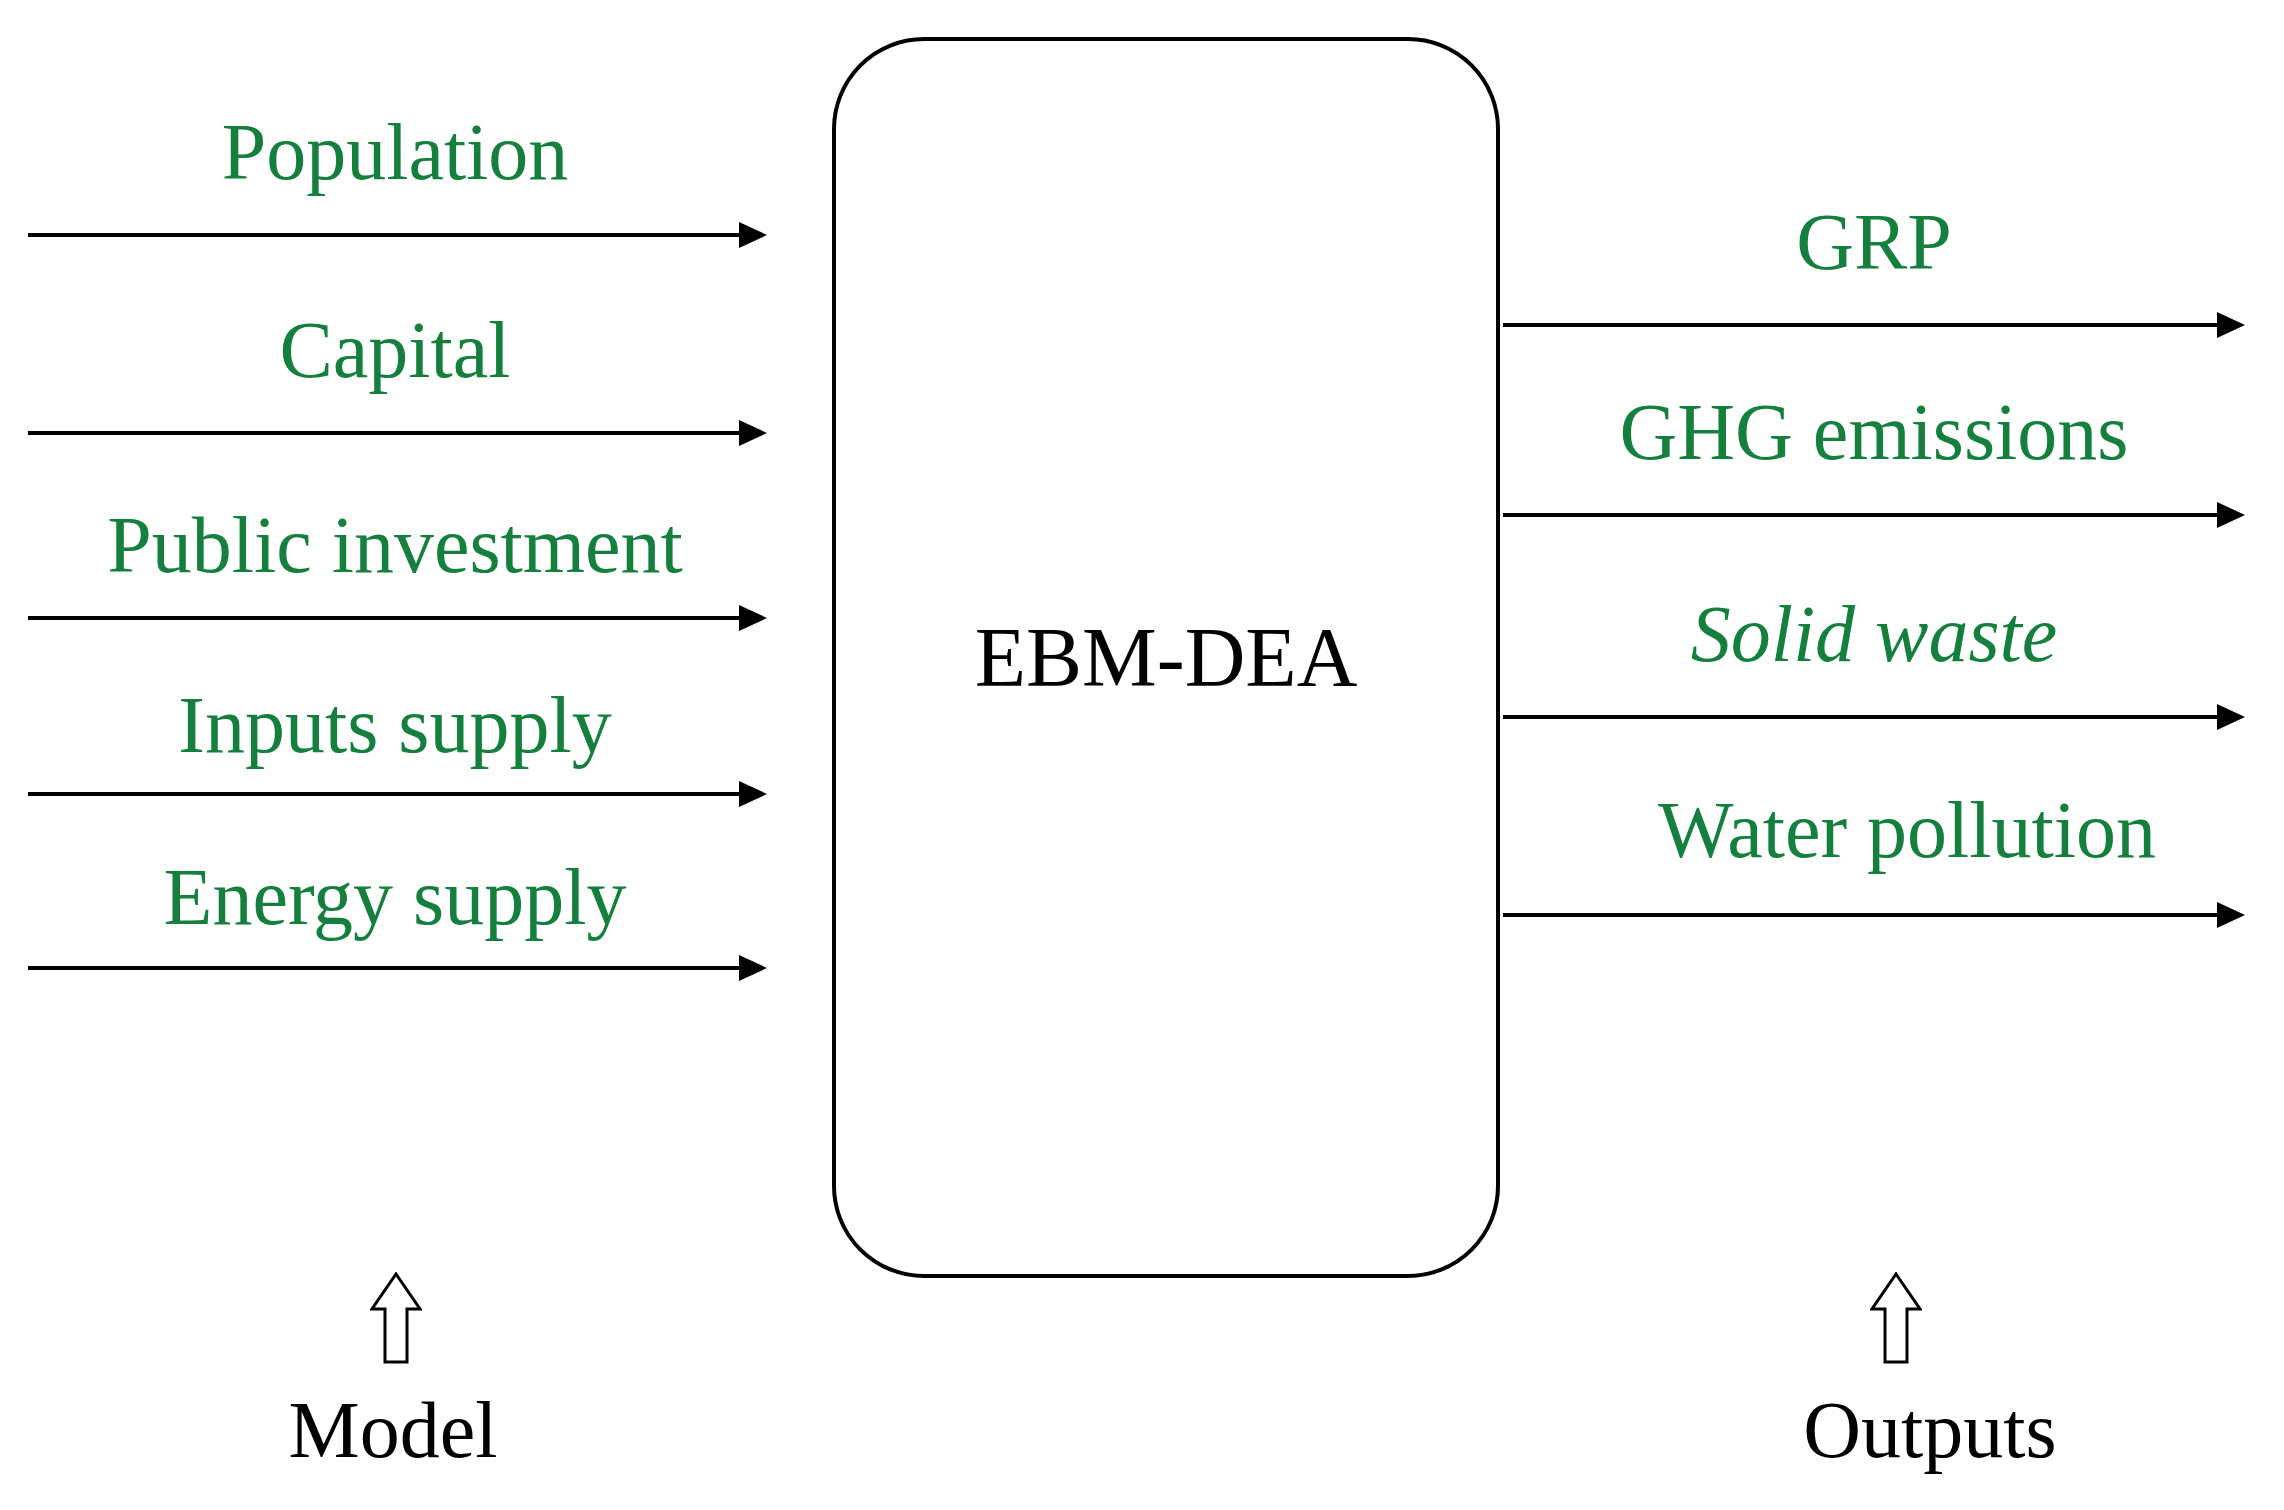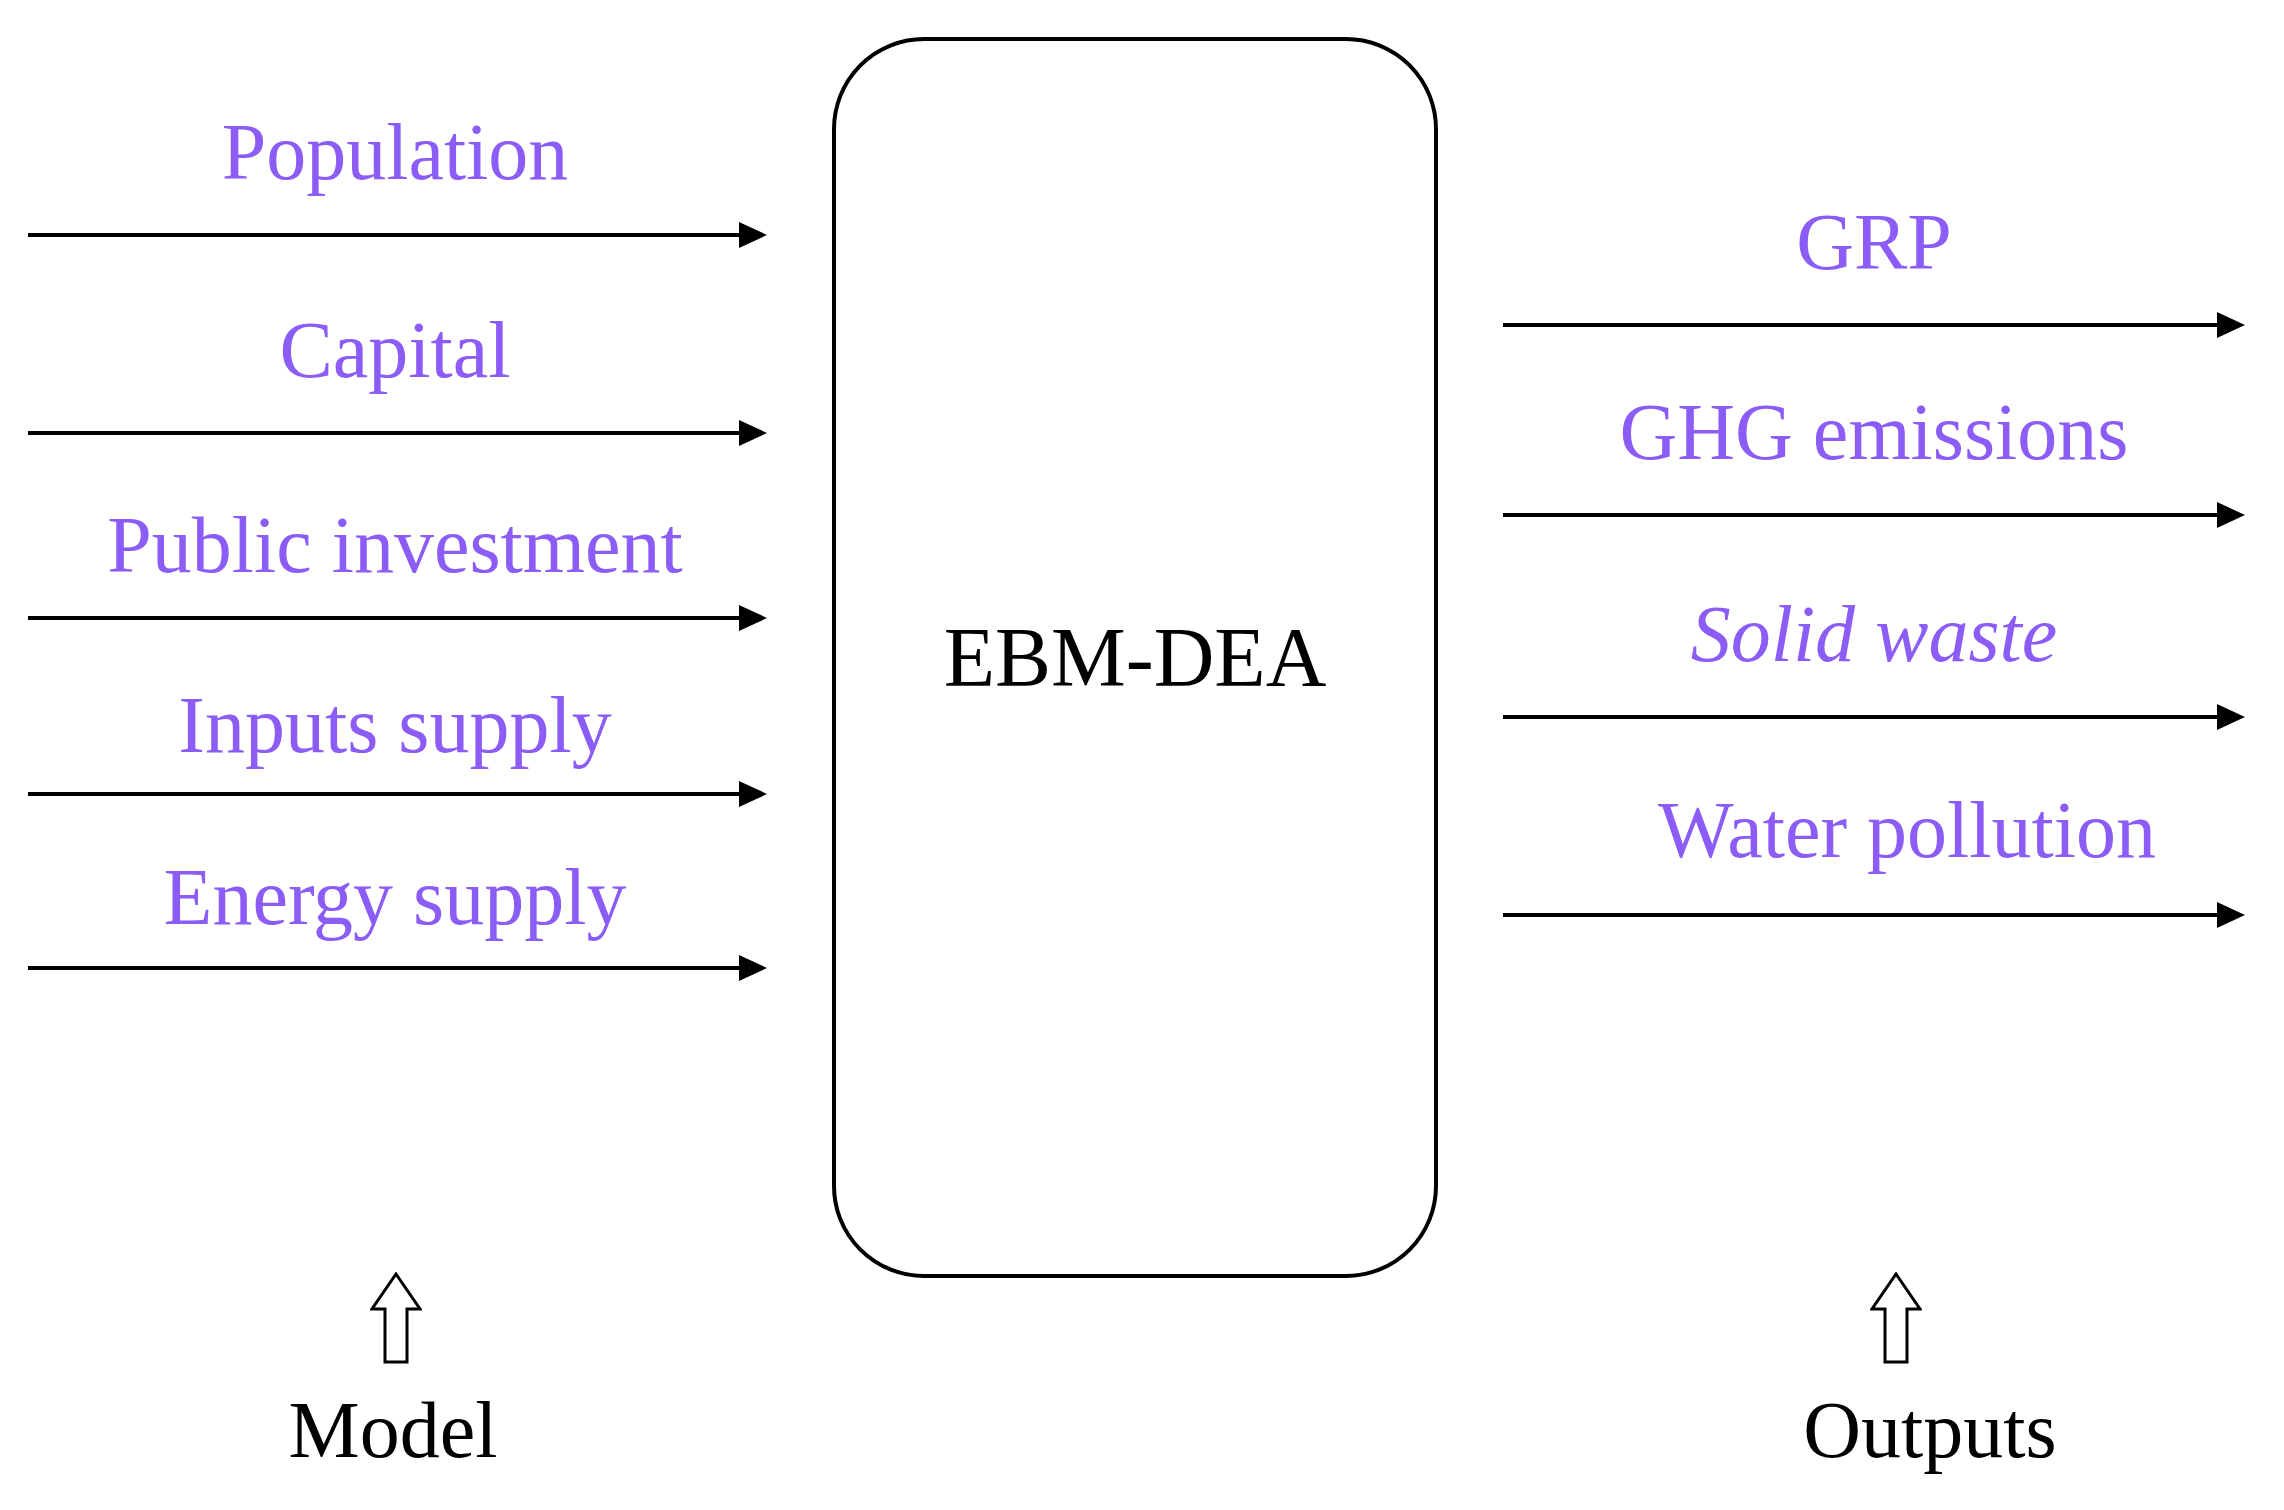--- a/index.html
+++ b/index.html
@@ -17,21 +17,21 @@
     overflow: hidden;
   }
 
   
   .flow-label {
     position: absolute;
     transform: translateX(-50%);
     white-space: nowrap;
     font-size: 80px;
     line-height: 80px;
-    color: #8b5cf6;
+    color: #15803d;
   }
   .in-label  { left: 395px;  }
   .out-label { left: 1874px; }
 
   .in-label.r1 { top: 112px; }
   .in-label.r2 { top: 310px; }
   .in-label.r3 { top: 505px; }
   .in-label.r4 { top: 685px; }
   .in-label.r5 { top: 857px; }
 
@@ -69,21 +69,21 @@
   .out-arrow.r1 { top: 323px; }
   .out-arrow.r2 { top: 513px; }
   .out-arrow.r3 { top: 715px; }
   .out-arrow.r4 { top: 913px; }
 
   
   .model-box {
     position: absolute;
     left: 832px;
     top: 37px;
-    width: 606px;
+    width: 668px;
     height: 1241px;
     border: 4px solid #000000;
     border-radius: 92px;
     box-sizing: border-box;
     display: flex;
     flex-direction: column;
     align-items: center;
     justify-content: center;
     text-align: right;
   }

